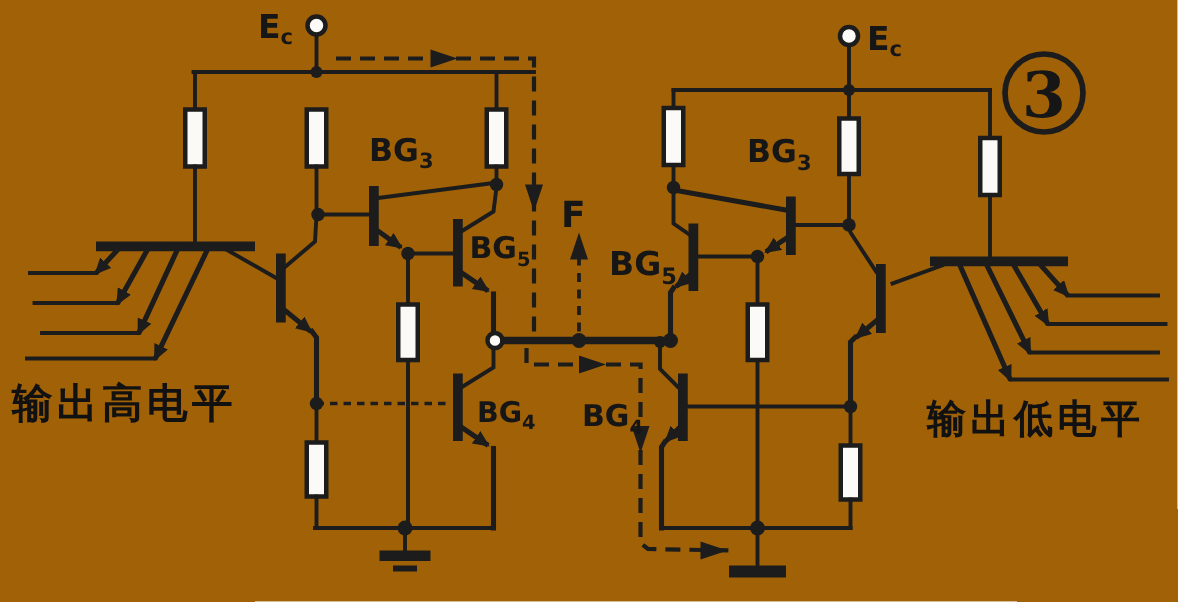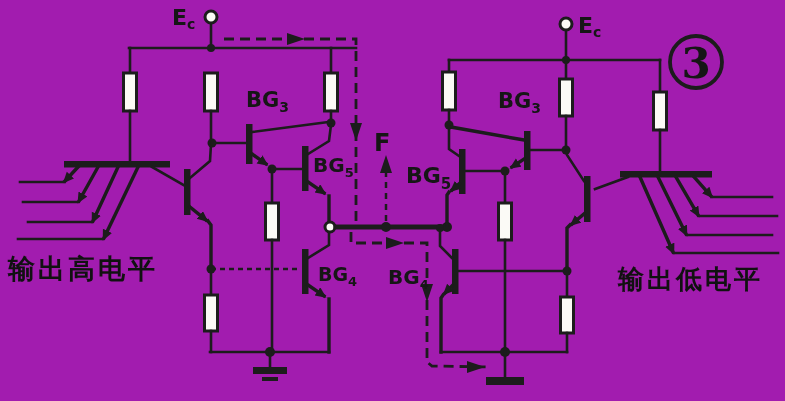--- a/index.html
+++ b/index.html
@@ -1,16 +1,16 @@
 <!DOCTYPE html>
 <html><head>
 <meta charset="utf-8">
 <style>
   html,body{margin:0;padding:0;background:#ffffff;}
-  .stage{width:785px;height:401px;background:#a21caf;position:relative;overflow:hidden;}
+  .stage{width:785px;height:401px;background:#a16207;position:relative;overflow:hidden;}
   svg{display:block;}
   .w{stroke:#1c1c1c;stroke-width:2.6;fill:none;stroke-linecap:square;}
   .w3{stroke:#1c1c1c;stroke-width:3.4;fill:none;stroke-linecap:square;}
   .thick{stroke:#1c1c1c;stroke-width:5;fill:none;stroke-linecap:square;}
   .bar{fill:#1c1c1c;stroke:none;}
   .res{fill:#fbfaf6;stroke:#1c1c1c;stroke-width:3;}
   .dot{fill:#1c1c1c;stroke:none;}
   .ah{fill:#1c1c1c;stroke:none;}
   .dash{stroke:#1c1c1c;stroke-width:2.8;fill:none;stroke-dasharray:10 6;stroke-linecap:butt;}
   .dashf{stroke:#1c1c1c;stroke-width:2.5;fill:none;stroke-dasharray:6 5;}

